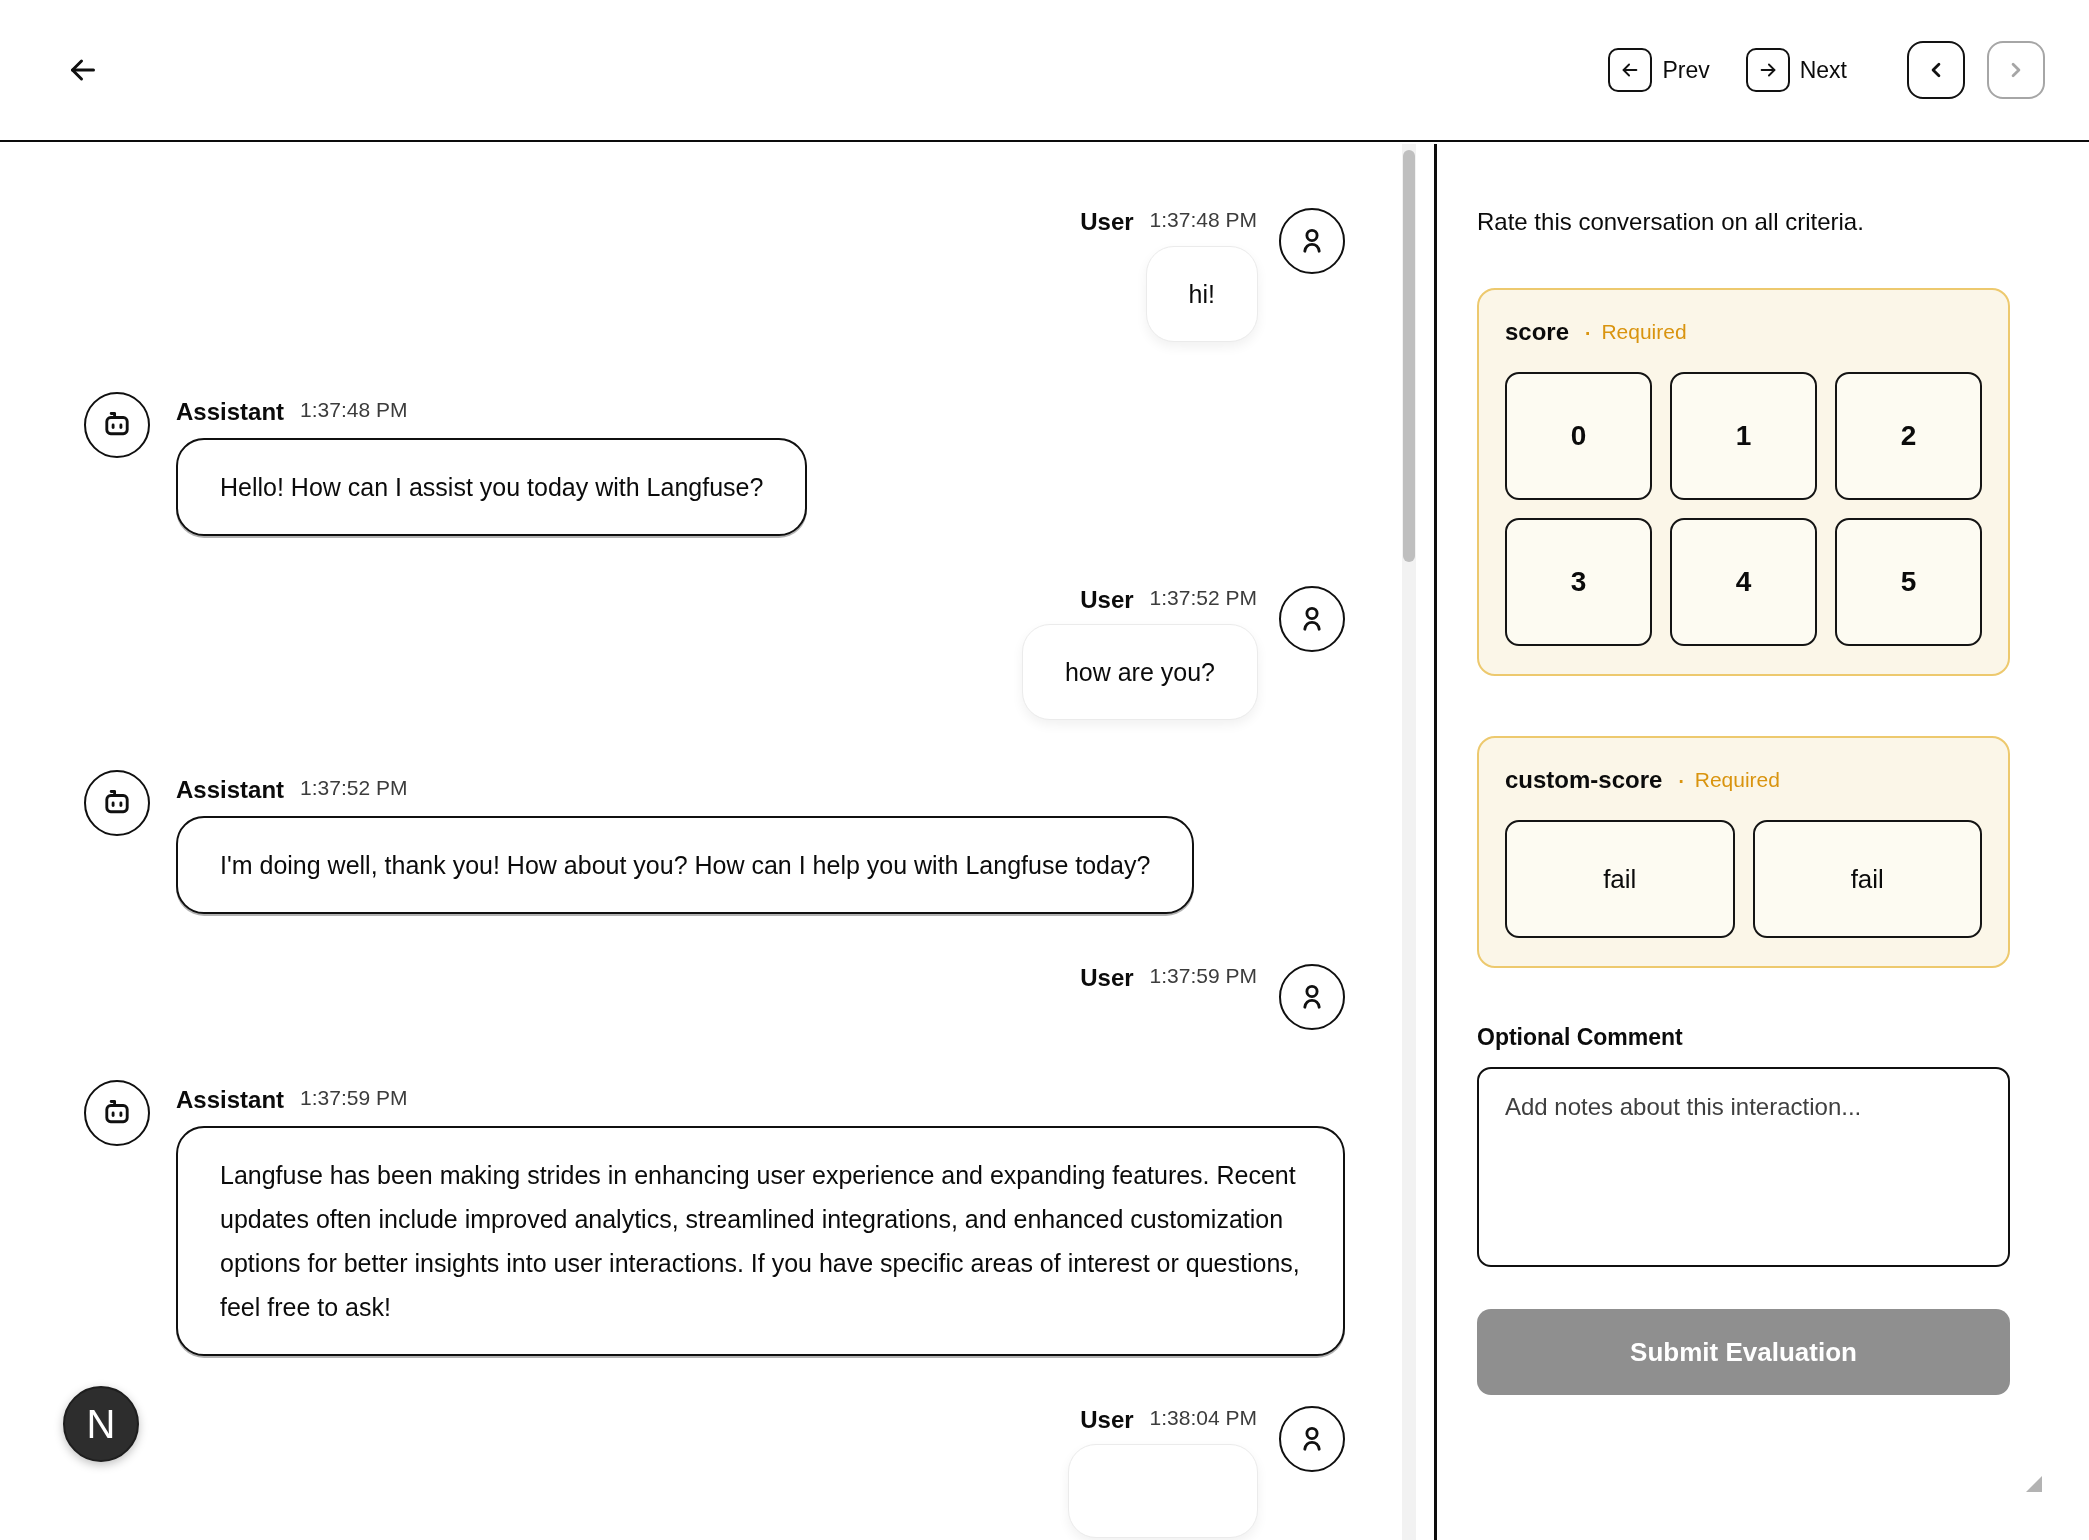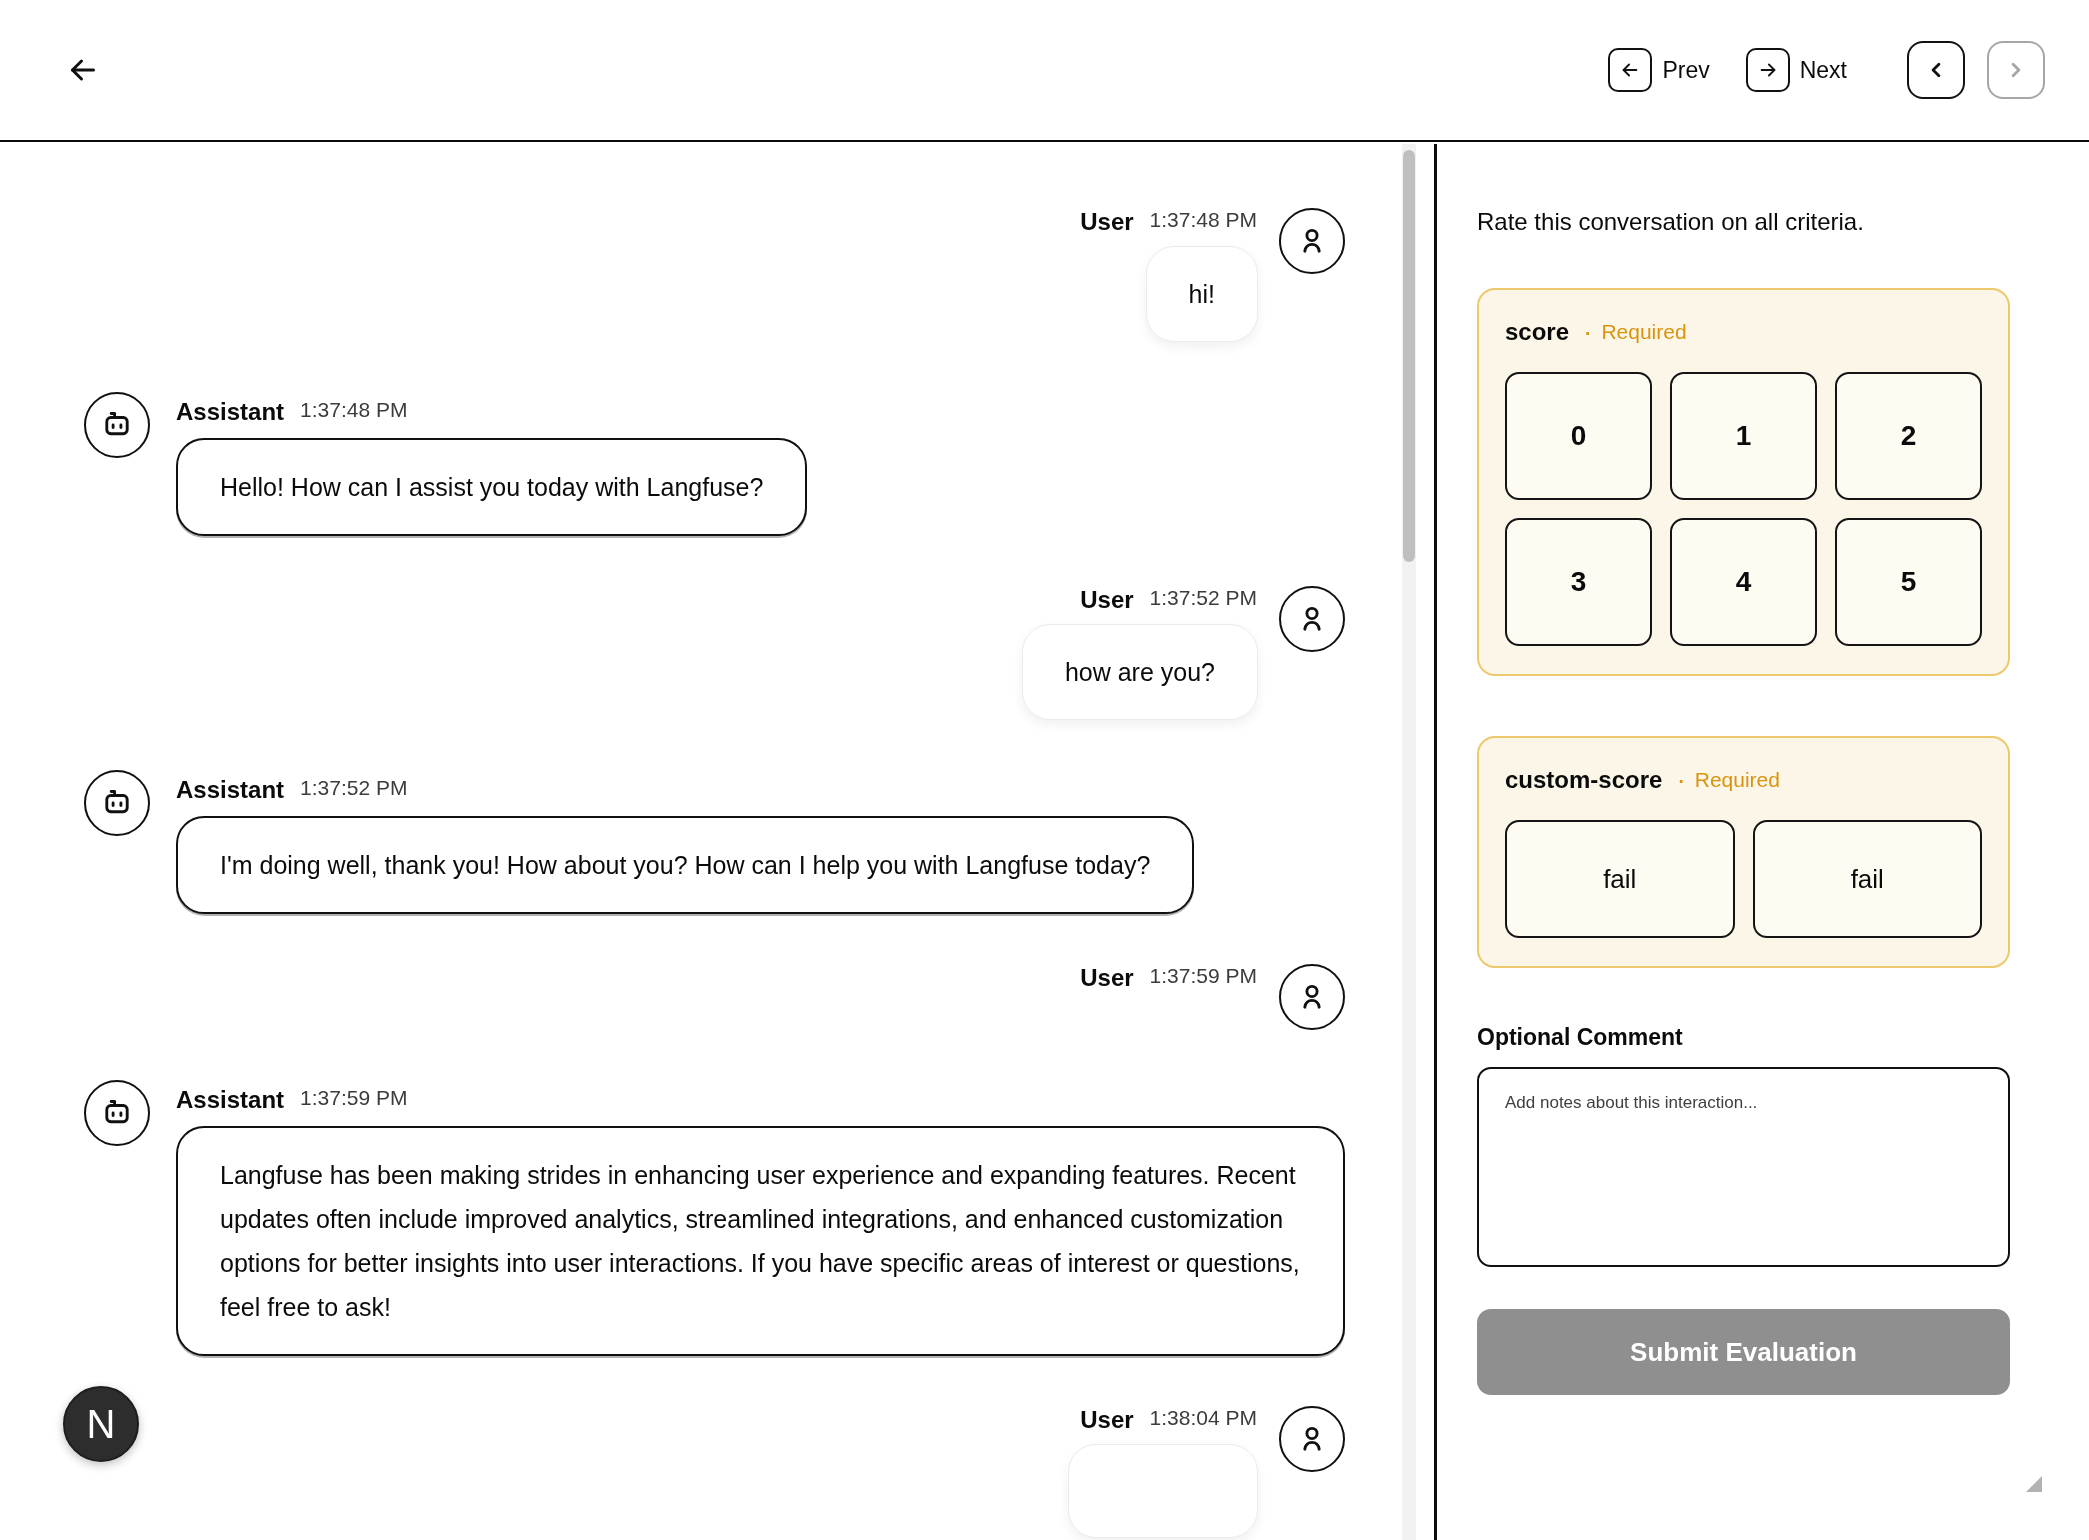--- a/index.html
+++ b/index.html
@@ -70,21 +70,21 @@
   .req-dot{font-size:28px;line-height:10px;}
   .crit-options{display:grid;gap:18px;margin-top:26px;}
   .cols-3{grid-template-columns:repeat(3,1fr);}
   .cols-2{grid-template-columns:repeat(2,1fr);}
   .opt-btn{border:2.5px solid #141414;border-radius:14px;background:var(--option-bg,#fdfbf2);
            font-family:inherit;font-size:28px;font-weight:700;color:#0b0b0b;cursor:pointer;}
   .cols-3 .opt-btn{height:128px;}
   .cols-2 .opt-btn{height:118px;font-weight:500;font-size:26px;}
   .comment-label{margin-top:56px;font-size:23px;font-weight:600;}
   .comment-box{display:block;width:100%;height:200px;margin-top:16px;border:2.5px solid #101010;border-radius:14px;
-               padding:24px 26px;font-family:inherit;font-size:17px;resize:none;box-sizing:border-box;background:#fff;color:#0b0b0b;}
+               padding:24px 26px;font-family:inherit;font-size:24px;resize:none;box-sizing:border-box;background:#fff;color:#0b0b0b;}
   .comment-box::placeholder{color:#3f3f3f;opacity:1;}
   .submit-btn{margin-top:42px;width:100%;height:86px;background:var(--submit-bg,#8f8f8f);color:#fff;
               font-family:inherit;font-size:26px;font-weight:700;border:none;border-radius:14px;cursor:default;}
 
   
   .grip{position:absolute;right:47px;bottom:48px;width:0;height:0;
         border-left:16px solid transparent;border-bottom:16px solid #b3b3b3;}
   .dev-badge{position:absolute;left:63px;bottom:78px;width:72px;height:72px;border-radius:50%;
              background:#2d2d2d;border:2px solid #1e1e1e;color:#fff;display:flex;align-items:center;
              justify-content:center;font-size:40px;font-weight:400;box-shadow:0 3px 10px rgba(0,0,0,.25);cursor:pointer;}

